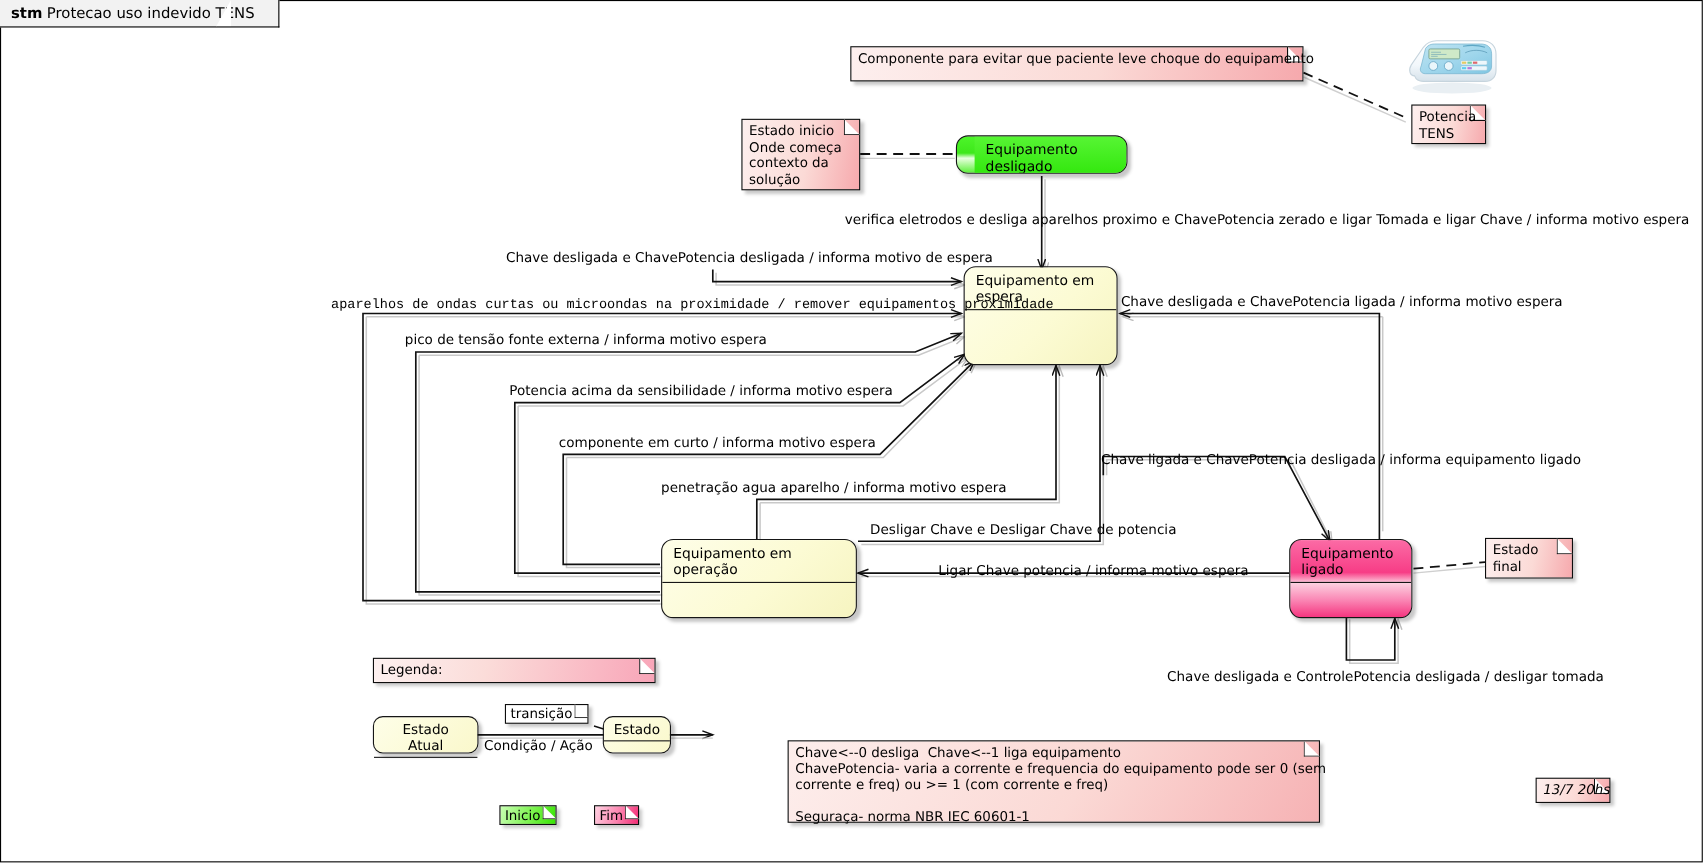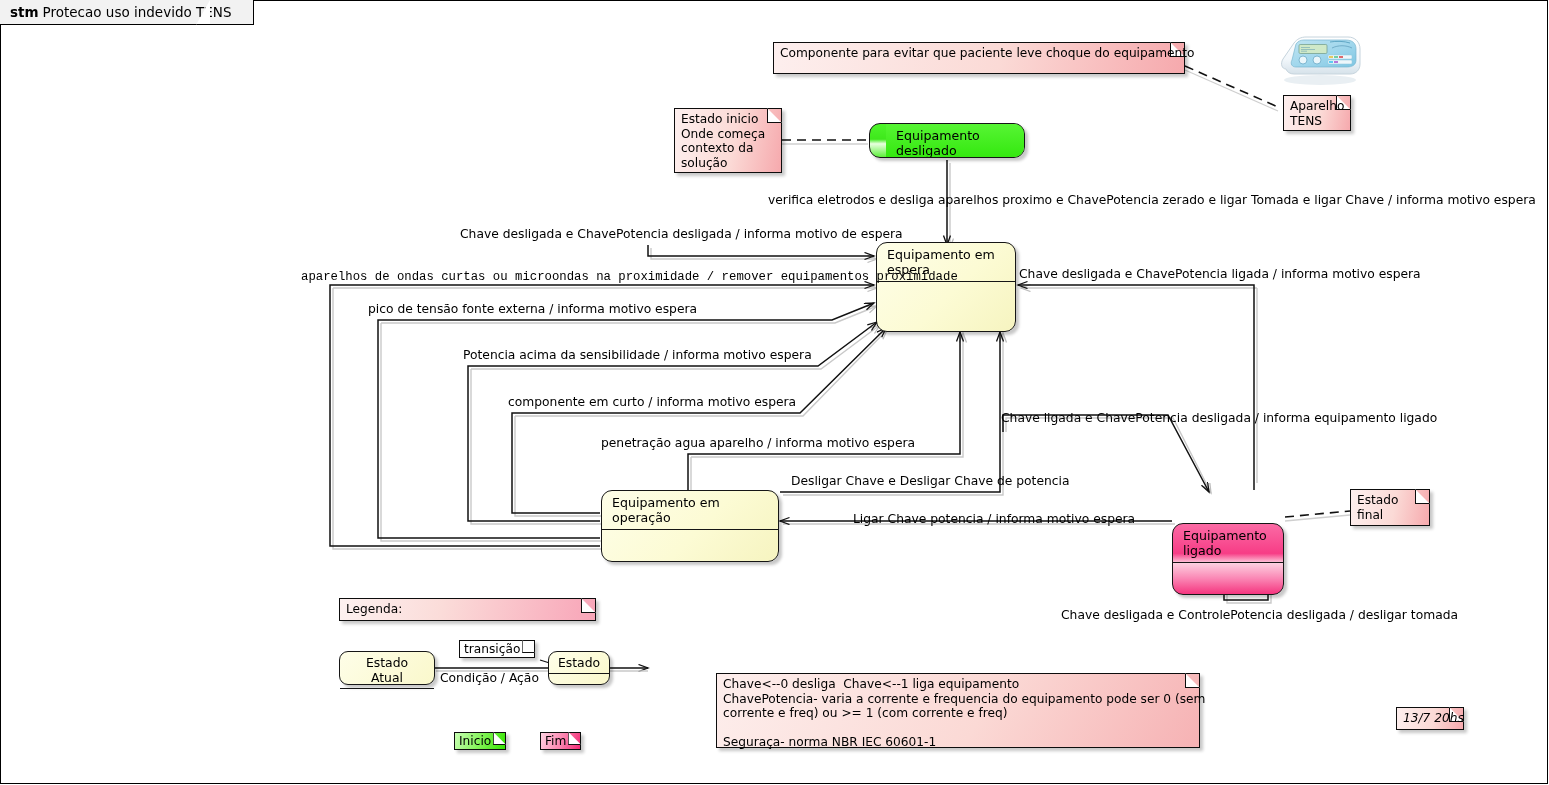--- a/index.html
+++ b/index.html
@@ -21,21 +21,21 @@
 
   
   .state{position:absolute;border:1.6px solid #161616;border-radius:11px;box-sizing:border-box;
      box-shadow:3px 3px 3px rgba(0,0,0,.22);overflow:hidden;}
   .state .title{font-size:12.6px;color:#000;padding:5px 0 4px 10px;line-height:14.5px;}
   .state .divider{border-top:1.5px solid #161616;}
   .state.yellow{background:linear-gradient(135deg,#fefee8 0%,#fcfbd4 55%,#f6f4c0 100%);}
   .state.green{background:linear-gradient(180deg,#4df52a 0%,#3fe81c 44%,#3fe81c 46%,#e9ffe0 60%,#5cf03a 100%);}
   .state.green .title{background:linear-gradient(180deg,#57f534 0%,#2fe60a 100%);margin-left:16px;}
   .state.pink{background:linear-gradient(180deg,#f8418a 0%,#fa4f94 42%,#fcb7d2 58%,#f7binvalid 100%);}
-  .state.pink{background:linear-gradient(180deg,#f7binvalid 0,#f7binvalid 0);margin-top:33px;}
+  .state.pink{background:linear-gradient(180deg,#f7binvalid 0,#f7binvalid 0);}
   .state.pink{background:linear-gradient(180deg,#fb6ba5 0%,#f73d86 42%,#fdd0e0 56%,#fa86b4 78%,#f5357f 100%);}
 
   
   .note{position:absolute;box-sizing:border-box;border:1.4px solid #0d0d0d;
      box-shadow:3px 3px 3px rgba(0,0,0,.22);
      background:linear-gradient(100deg,#fde9e7 0%,#fbd3cf 48%,#f8bcb6 100%);}
   .note .fold{position:absolute;right:-1px;top:-1px;width:14px;height:14px;
      background:#fff;border-left:1.3px solid #0d0d0d;border-bottom:1.3px solid #0d0d0d;
      clip-path:polygon(0 0,100% 100%,0 100%);}
   .note .txt{position:relative;font-size:12.2px;line-height:14.6px;color:#000;padding:3px 18px 3px 6px;white-space:pre;}
@@ -151,21 +151,21 @@
     </g>
   </svg>
 
   <div class="note plain" style="left:773px;top:42px;width:412px;height:32px;">
     <div class="fold"></div>
     <div class="txt">Componente para evitar que paciente leve choque do equipamento</div>
   </div>
 
   <div class="note plain" style="left:1283px;top:95px;width:68px;height:36px;">
     <div class="fold"></div>
-    <div class="txt">Aparelho
+    <div class="txt">Potencia
 TENS</div>
   </div>
 
   <div class="note plain" style="left:674px;top:108px;width:108px;height:65px;">
     <div class="fold"></div>
     <div class="txt">Estado inicio
 Onde começa
 contexto da
 solução</div>
   </div>

